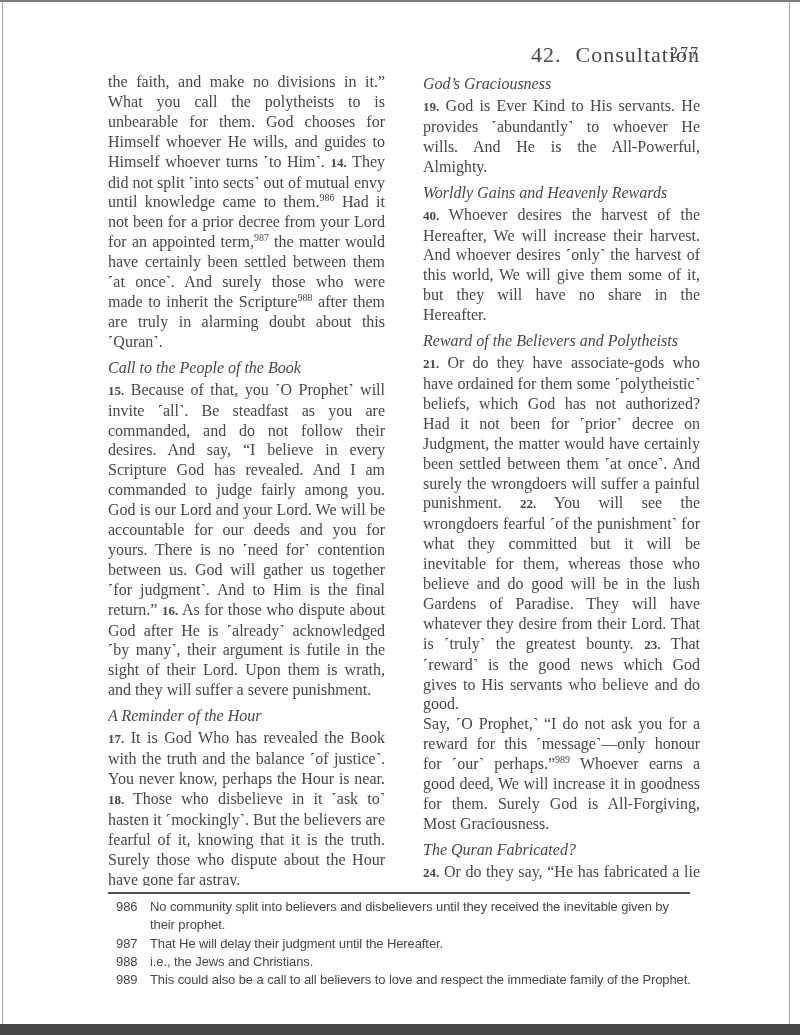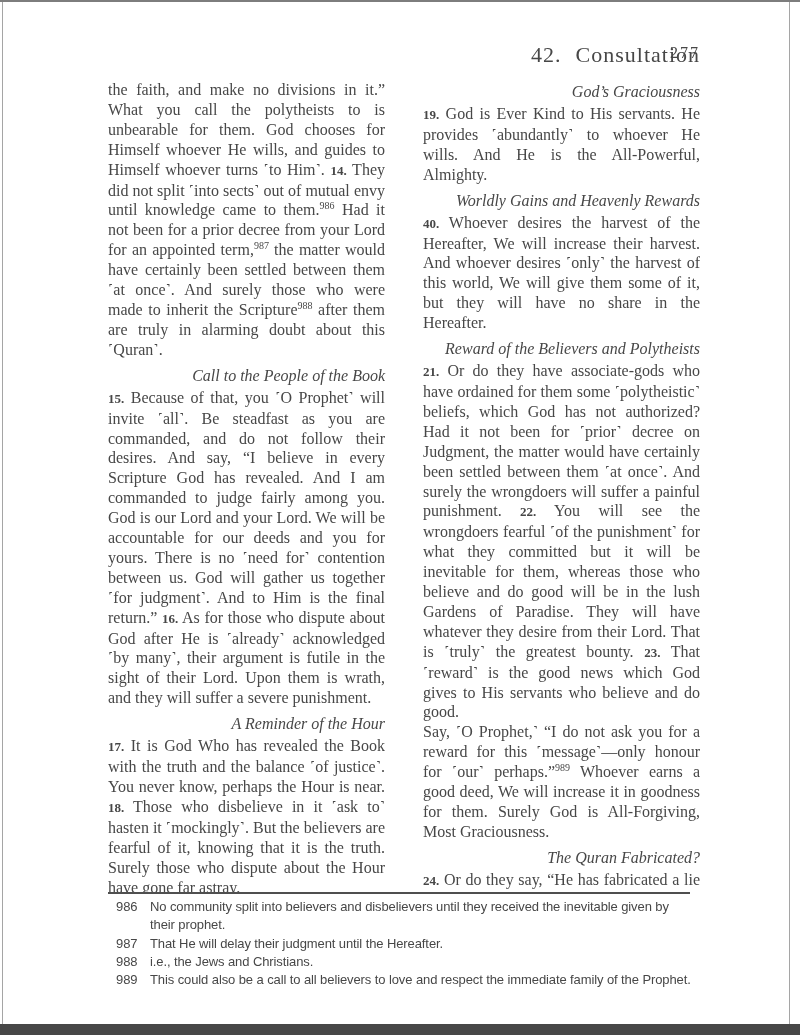--- a/index.html
+++ b/index.html
@@ -25,32 +25,32 @@
     margin-left: 66px; white-space: nowrap;
   }
   .chapter-title .num { margin-right: 14px; }
   .page-number {
     position: absolute; right: 0; top: 2px;
     font-size: 16px; letter-spacing: 2px; color: var(--ink);
   }
 
   
   .columns {
-    position: absolute; top: 80px; left: 108px; width: 592px; height: 814px;
+    position: absolute; top: 72px; left: 108px; width: 592px; height: 814px;
     display: flex; gap: 38px; overflow: hidden; color: var(--ink);
   }
   .col { flex: 1 1 0; min-width: 0; }
   .para {
     margin: 0; font-size: 16px; line-height: 19.9px;
     text-align: justify;
   }
   .vnum { font-weight: 700; font-size: 13px; }
   sup.fnref { font-size: 10px; line-height: 0; letter-spacing: 0; }
   .heading {
-    font-style: italic; text-align: right;
+    font-style: italic; text-align: left;
     font-size: 16px; line-height: 19px; margin: 6px 0 3px;
   }
   .col .heading:first-child { margin-top: 2px; }
 
   
   .fn-rule {
     position: absolute; top: 892px; left: 108px; width: 582px;
     border-top: 2px solid var(--rule);
   }
   .footnotes {

